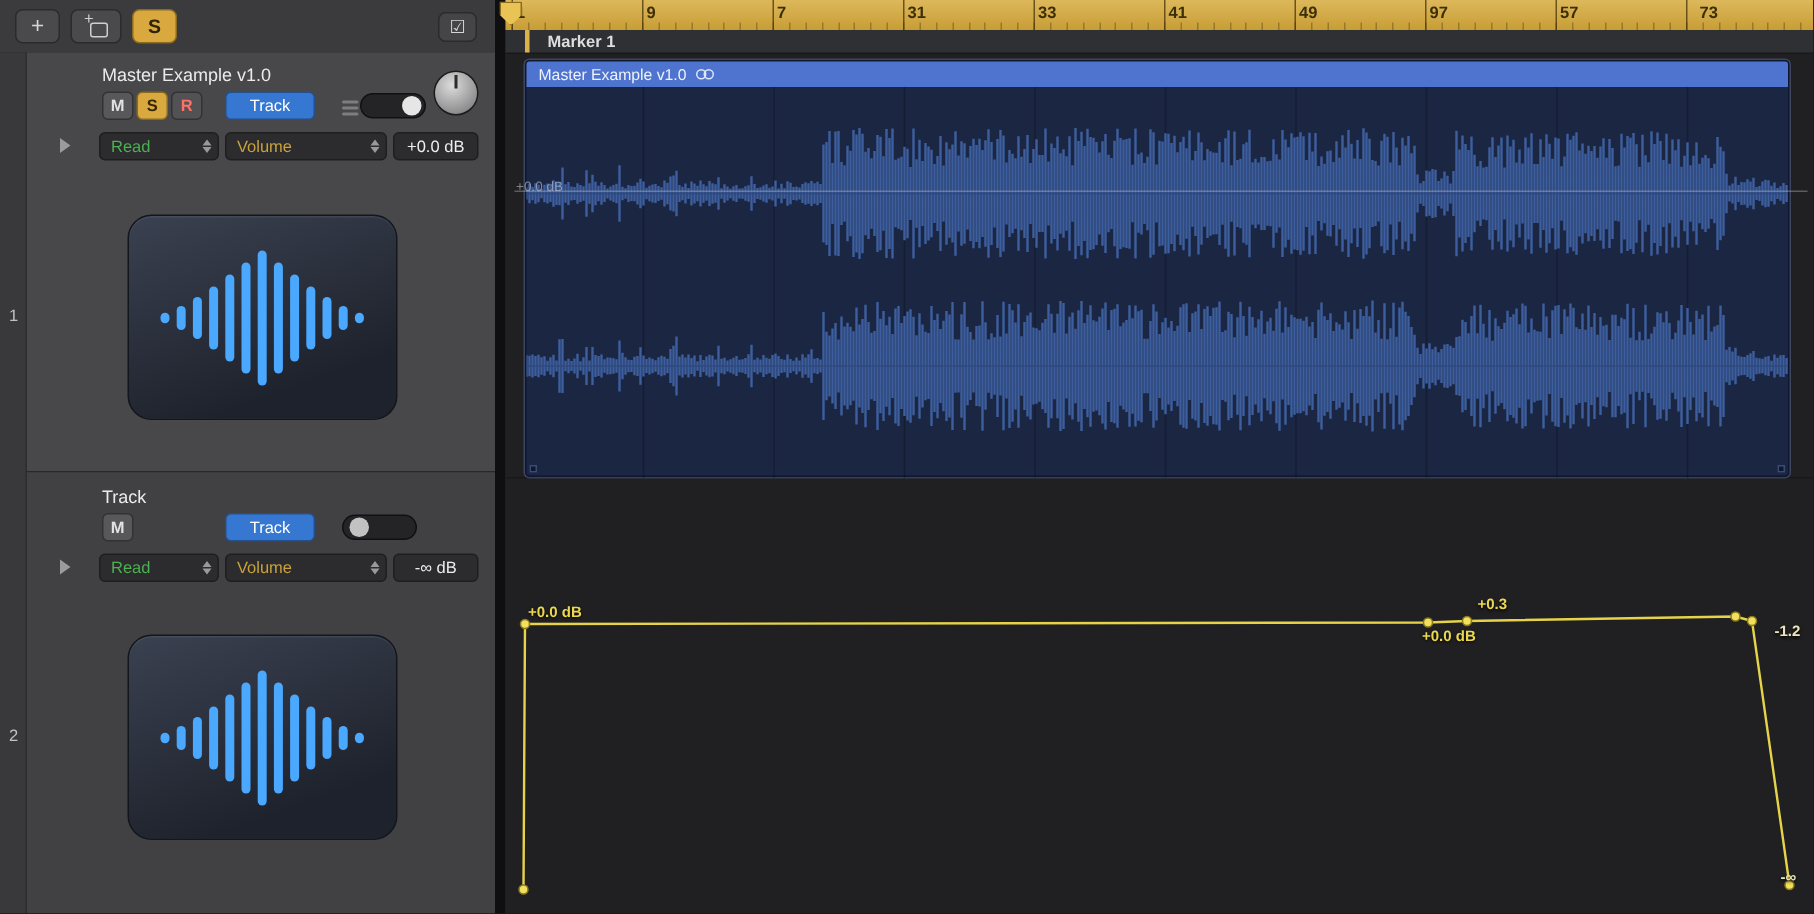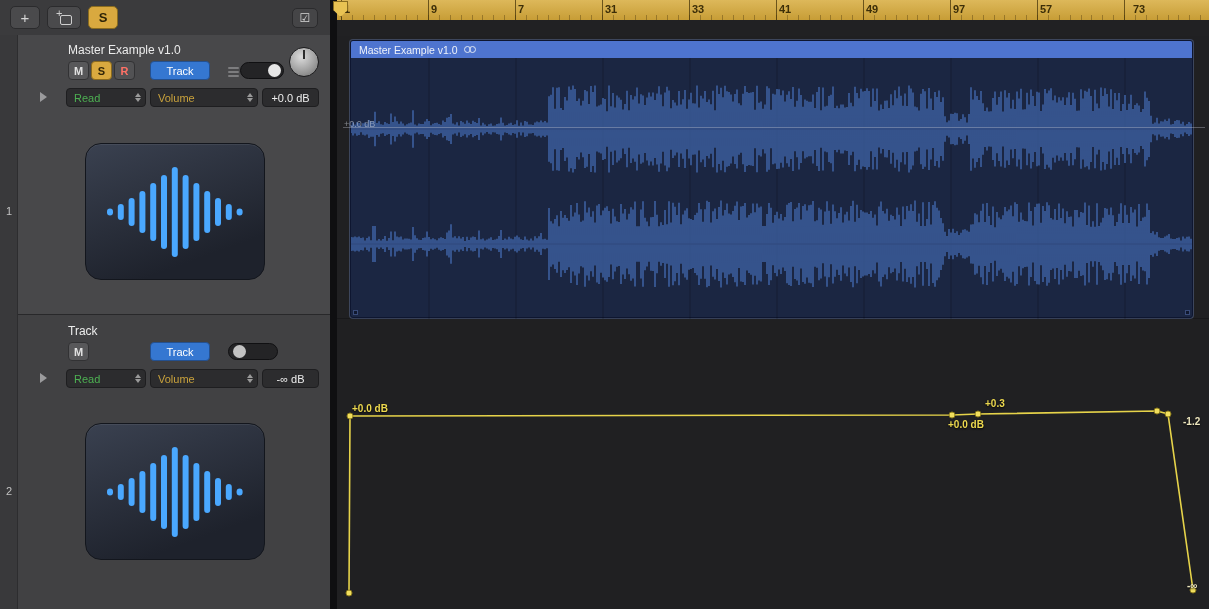--- a/index.html
+++ b/index.html
@@ -330,20 +330,24 @@
         <div class="rminor" style="left: 797.875px;"></div>
         <div class="rminor" style="left: 808.75px;"></div>
         <div class="rminor" style="left: 819.625px;"></div>
         <div class="rminor" style="left: 830.5px;"></div>
         <div class="rminor" style="left: 841.375px;"></div>
         <div class="rminor" style="left: 852.25px;"></div>
         <div class="rminor" style="left: 863.125px;"></div>
       </div>
     <div class="playhead-pent"></div>
 
+    <div class="marker-row">
+      <div class="marker-start"></div>
+      <span class="marker-label">Marker 1</span>
+    </div>
 
     <div class="lane-bg"></div>
     <div class="lane-divider"></div>
 
     <div class="region">
       <div class="region-header">
         <span class="rname">Master Example v1.0</span>
         <span class="stereo-icon">
             <i></i>
             <i></i>

